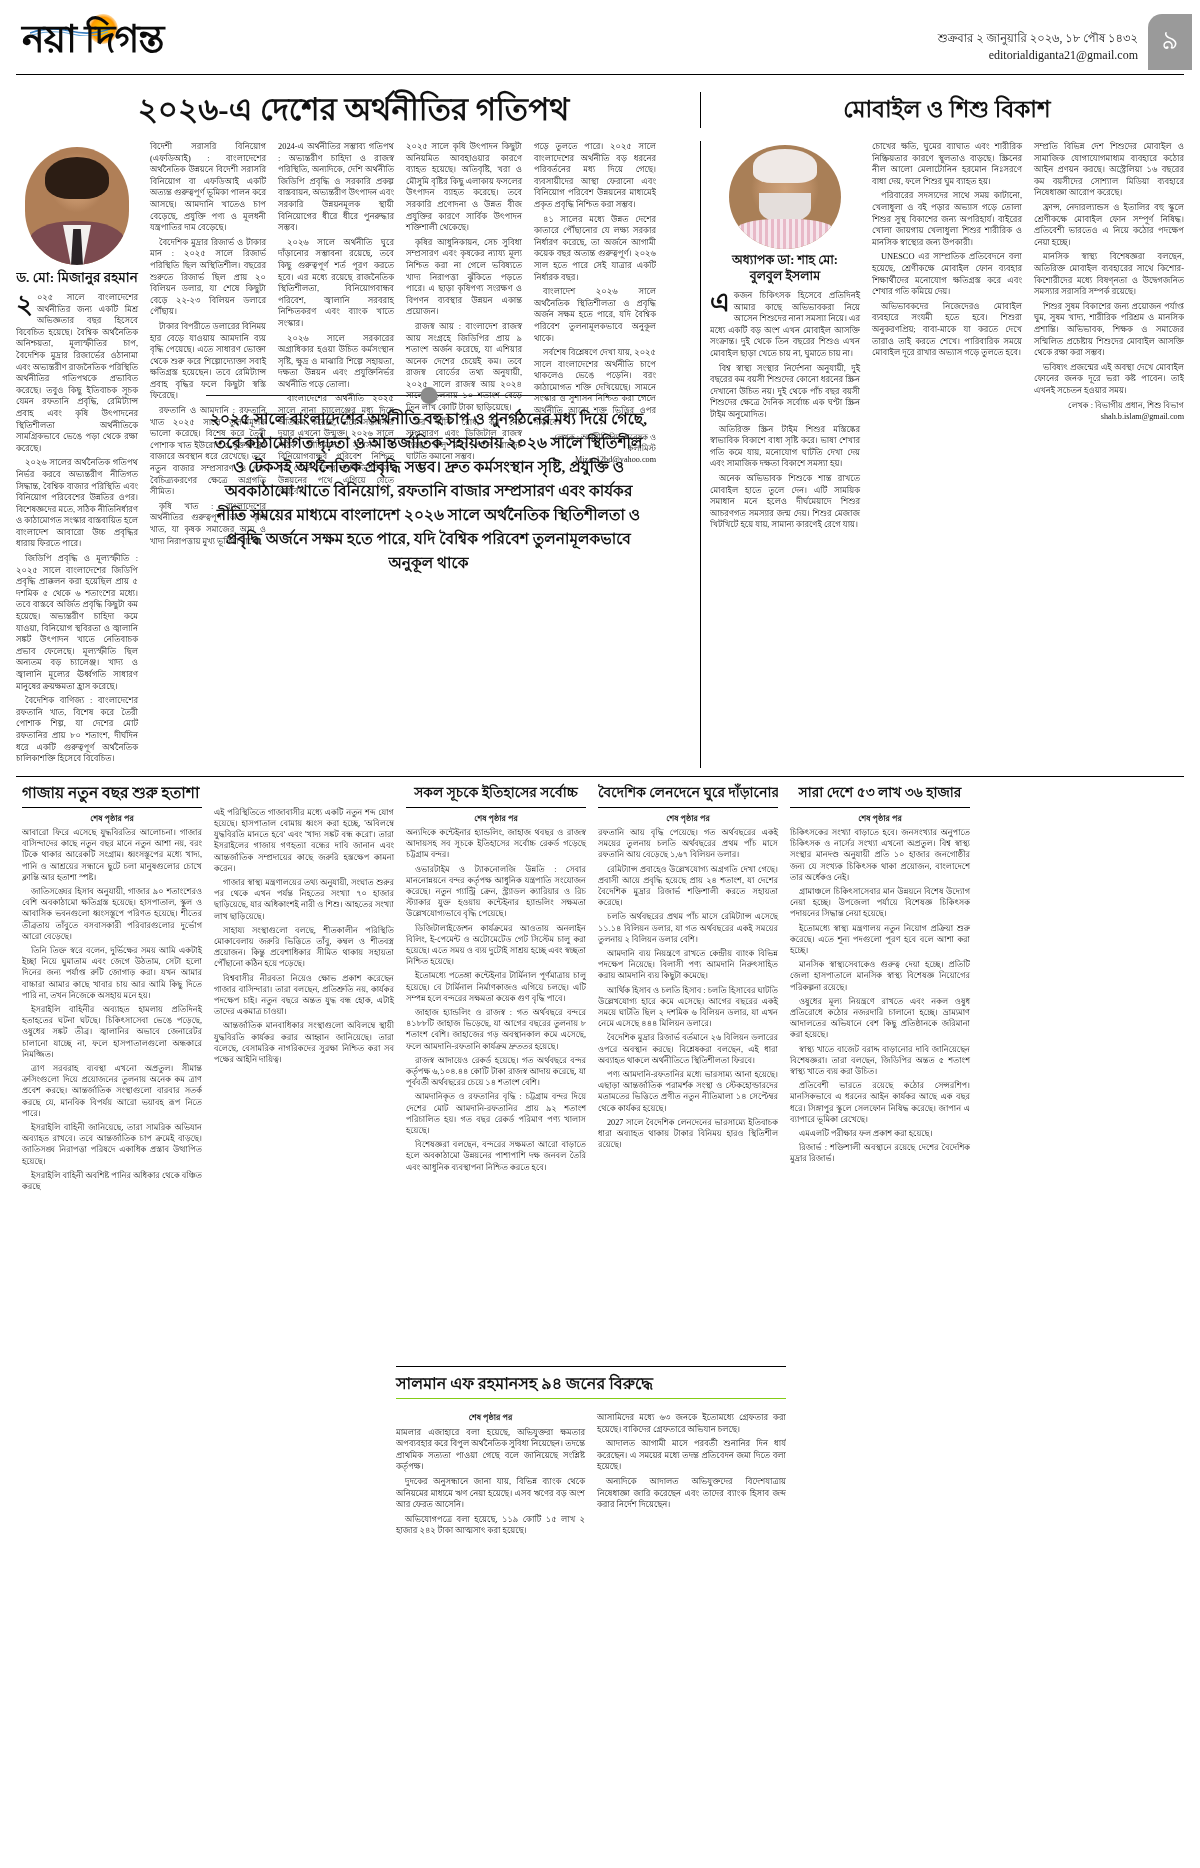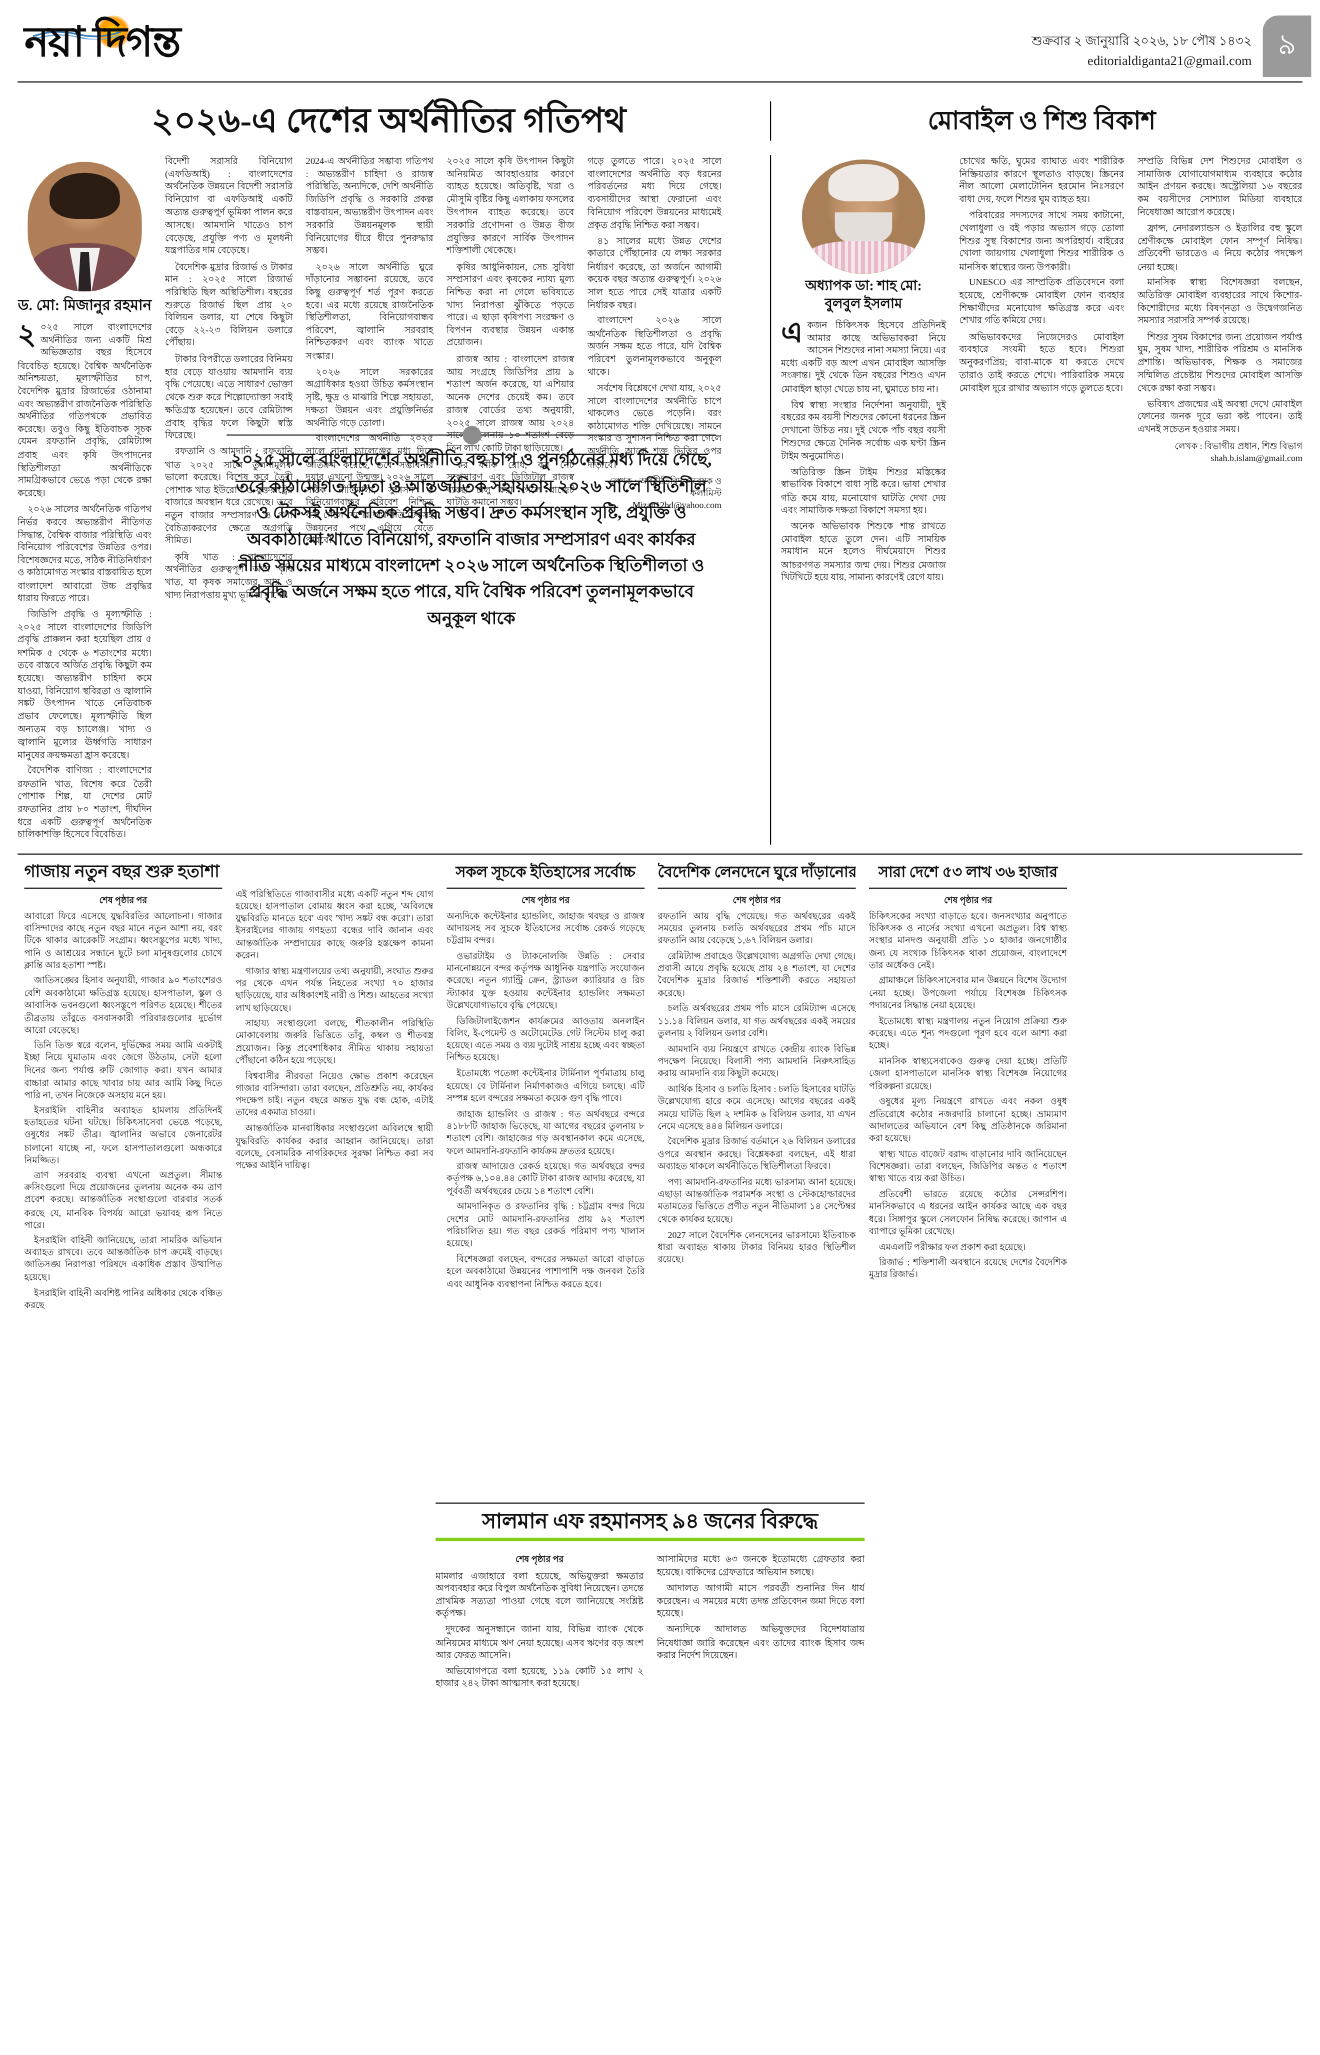--- a/index.html
+++ b/index.html
@@ -280,27 +280,27 @@
   .sec-head.small { font-size: 13.8px; }
   .cont-label {
     text-align: center;
     font-size: 8px;
     font-weight: bold;
     margin: 0 0 3px 0;
   }
   .lower .col { font-size: 8.2px; line-height: 11.2px; }
 
   .sec-head-span2 {
-    text-align: center;
-    font-size: 19px;
+    text-align: left;
+    font-size: 16px;
     font-weight: bold;
     line-height: 22px;
     padding: 6px 0 3px 0;
     border-top: 1px solid #000;
-    border-bottom: 3px solid #84cc16;
+    border-bottom: 1px solid #84cc16;
     margin: 6px 0 5px 0;
   }
 </style>
 </head>
 <body>
 
 <div class="page">
 
   <div class="masthead">
     <div class="logo-wrap">

